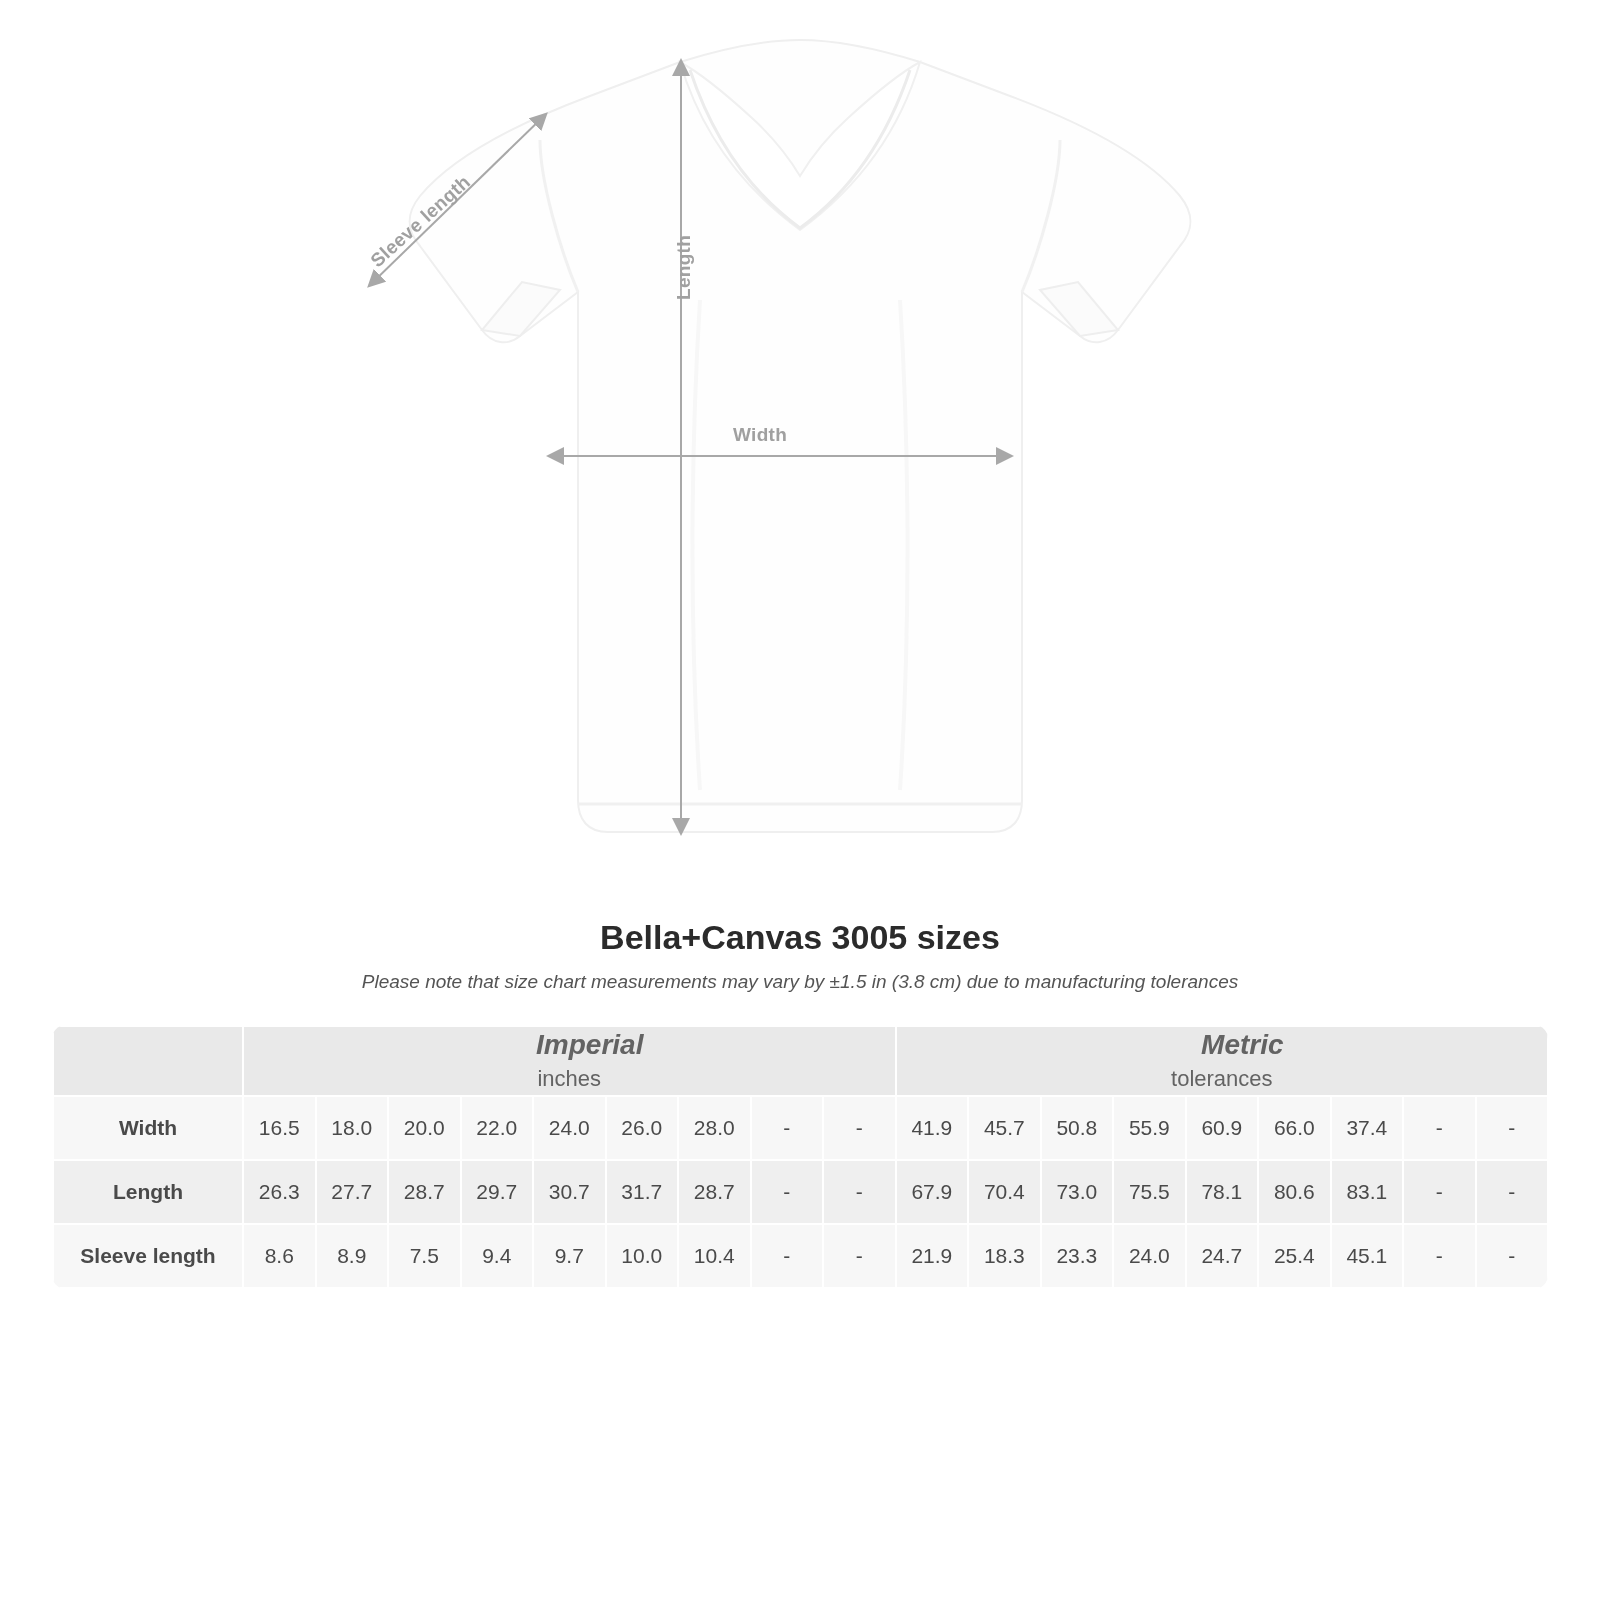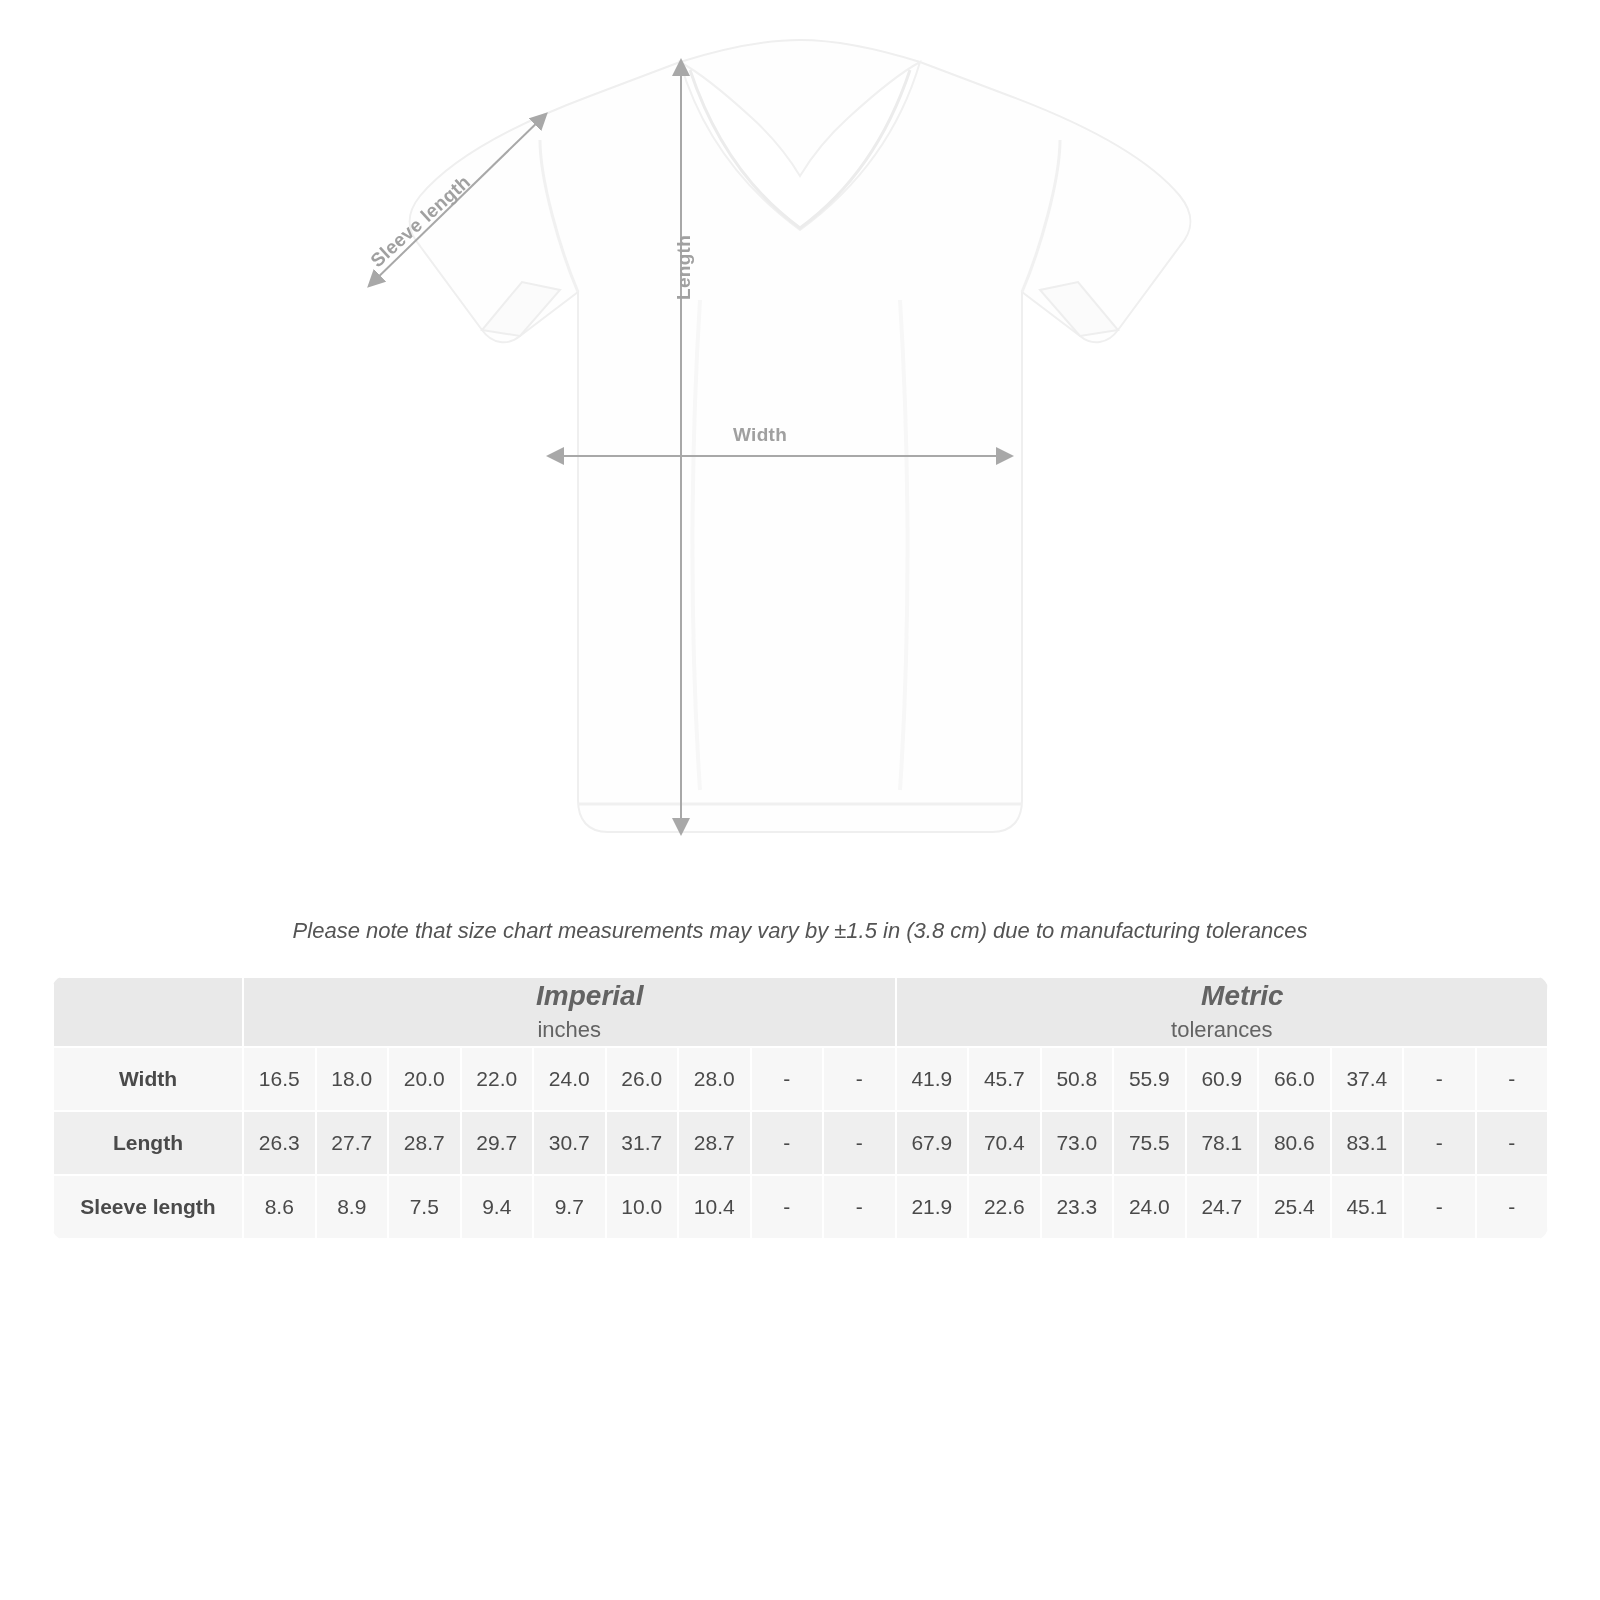--- a/index.html
+++ b/index.html
@@ -56,21 +56,21 @@
     text-align: center;
     margin-top: 18px;
   }
   .chart-title {
     font-size: 34px;
     font-weight: bold;
     color: #2b2b2b;
     margin: 0 0 14px 0;
   }
   .chart-note {
-    font-size: 22px;
+    font-size: 19px;
     font-style: italic;
     color: #545454;
     margin: 0;
   }
 
   
   .table-wrap {
     margin: 32px 52px 0 52px;
   }
   table.size-table {
@@ -182,20 +182,21 @@
       <line x1="370" y1="285" x2="545" y2="115" stroke="#a8a8a8" stroke-width="2" marker-start="url(#arrTail)" marker-end="url(#arrHead)"></line>
     </g>
   </svg>
 
   <div class="dim-label width-lbl">Width</div>
   <div class="dim-label length-lbl">Length</div>
   <div class="dim-label sleeve-lbl">Sleeve length</div>
 </div>
 
 <div class="title-block">
+  <h1 class="chart-title">Bella+Canvas 3005 sizes</h1>
   <p class="chart-note">Please note that size chart measurements may vary by ±1.5 in (3.8 cm) due to manufacturing tolerances</p>
 </div>
 
 <div class="table-wrap">
   <table class="size-table">
     <colgroup>
       <col style="width:190px">
       <col span="18" style="width:72.5px">
     </colgroup>
     <tbody id="table-body">
@@ -257,21 +258,21 @@
           <td>8.6</td>
           <td>8.9</td>
           <td>7.5</td>
           <td>9.4</td>
           <td>9.7</td>
           <td>10.0</td>
           <td>10.4</td>
           <td>-</td>
           <td>-</td>
           <td>21.9</td>
-          <td>22.6</td>
+          <td>18.3</td>
           <td>23.3</td>
           <td>24.0</td>
           <td>24.7</td>
           <td>25.4</td>
           <td>45.1</td>
           <td>-</td>
           <td>-</td>
         </tr>
       </tbody>
   </table>

